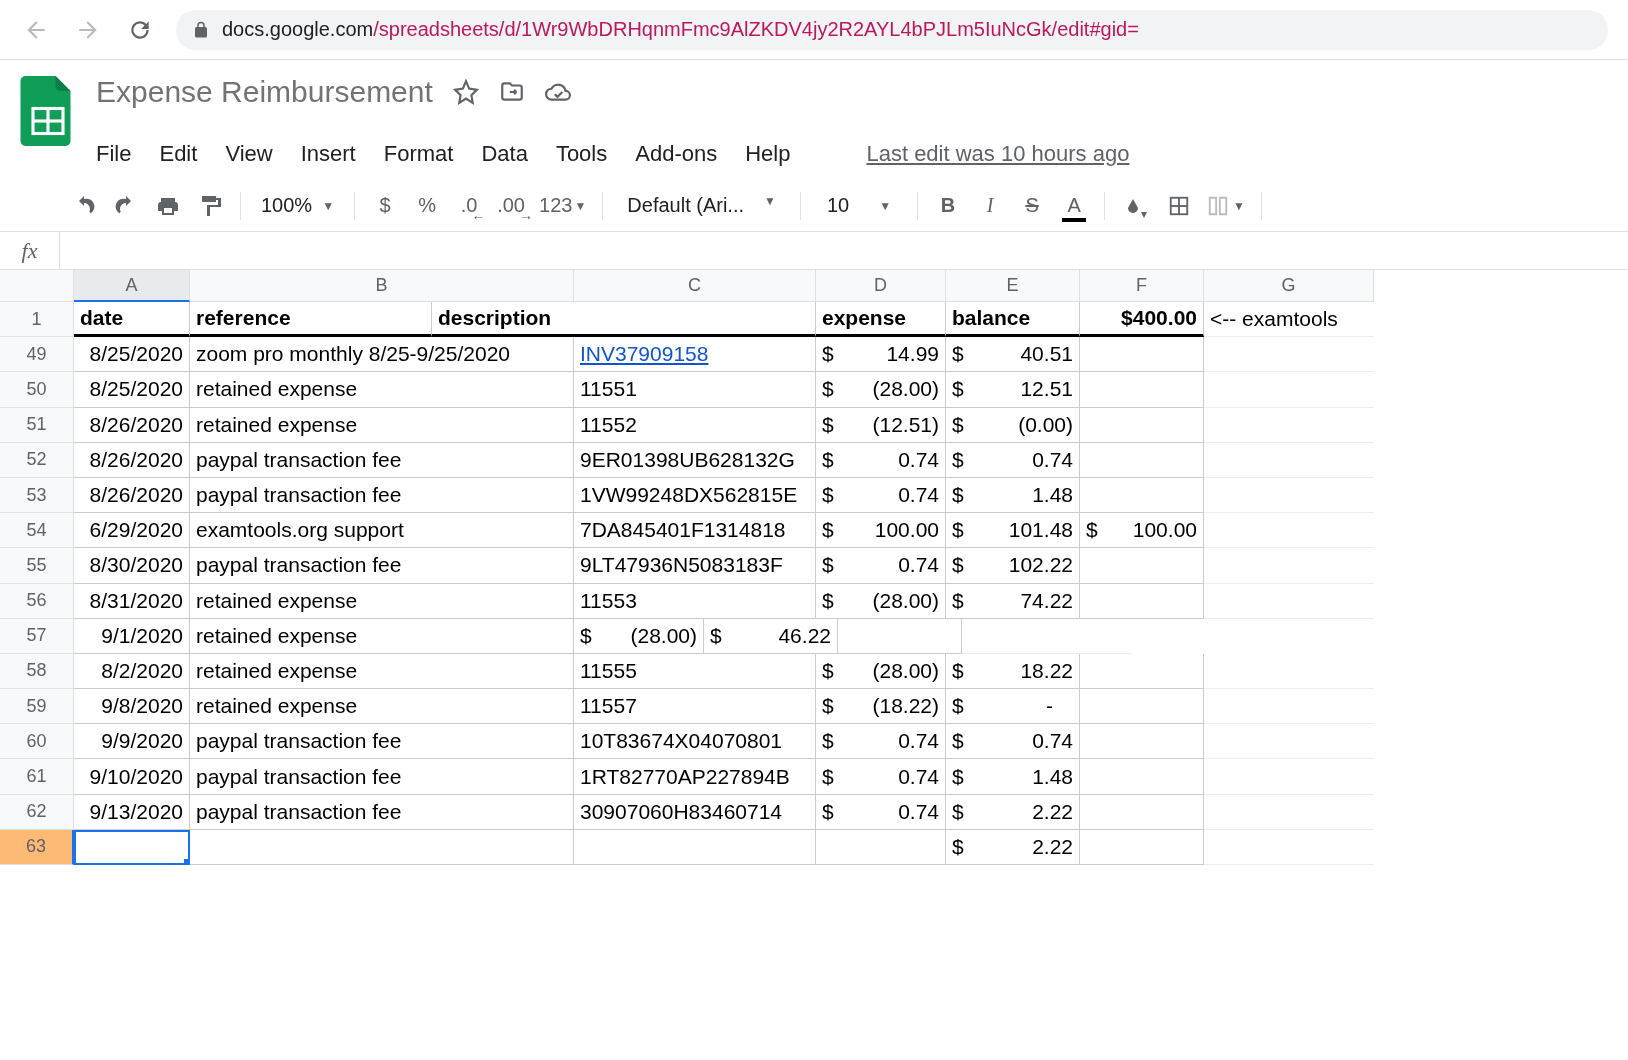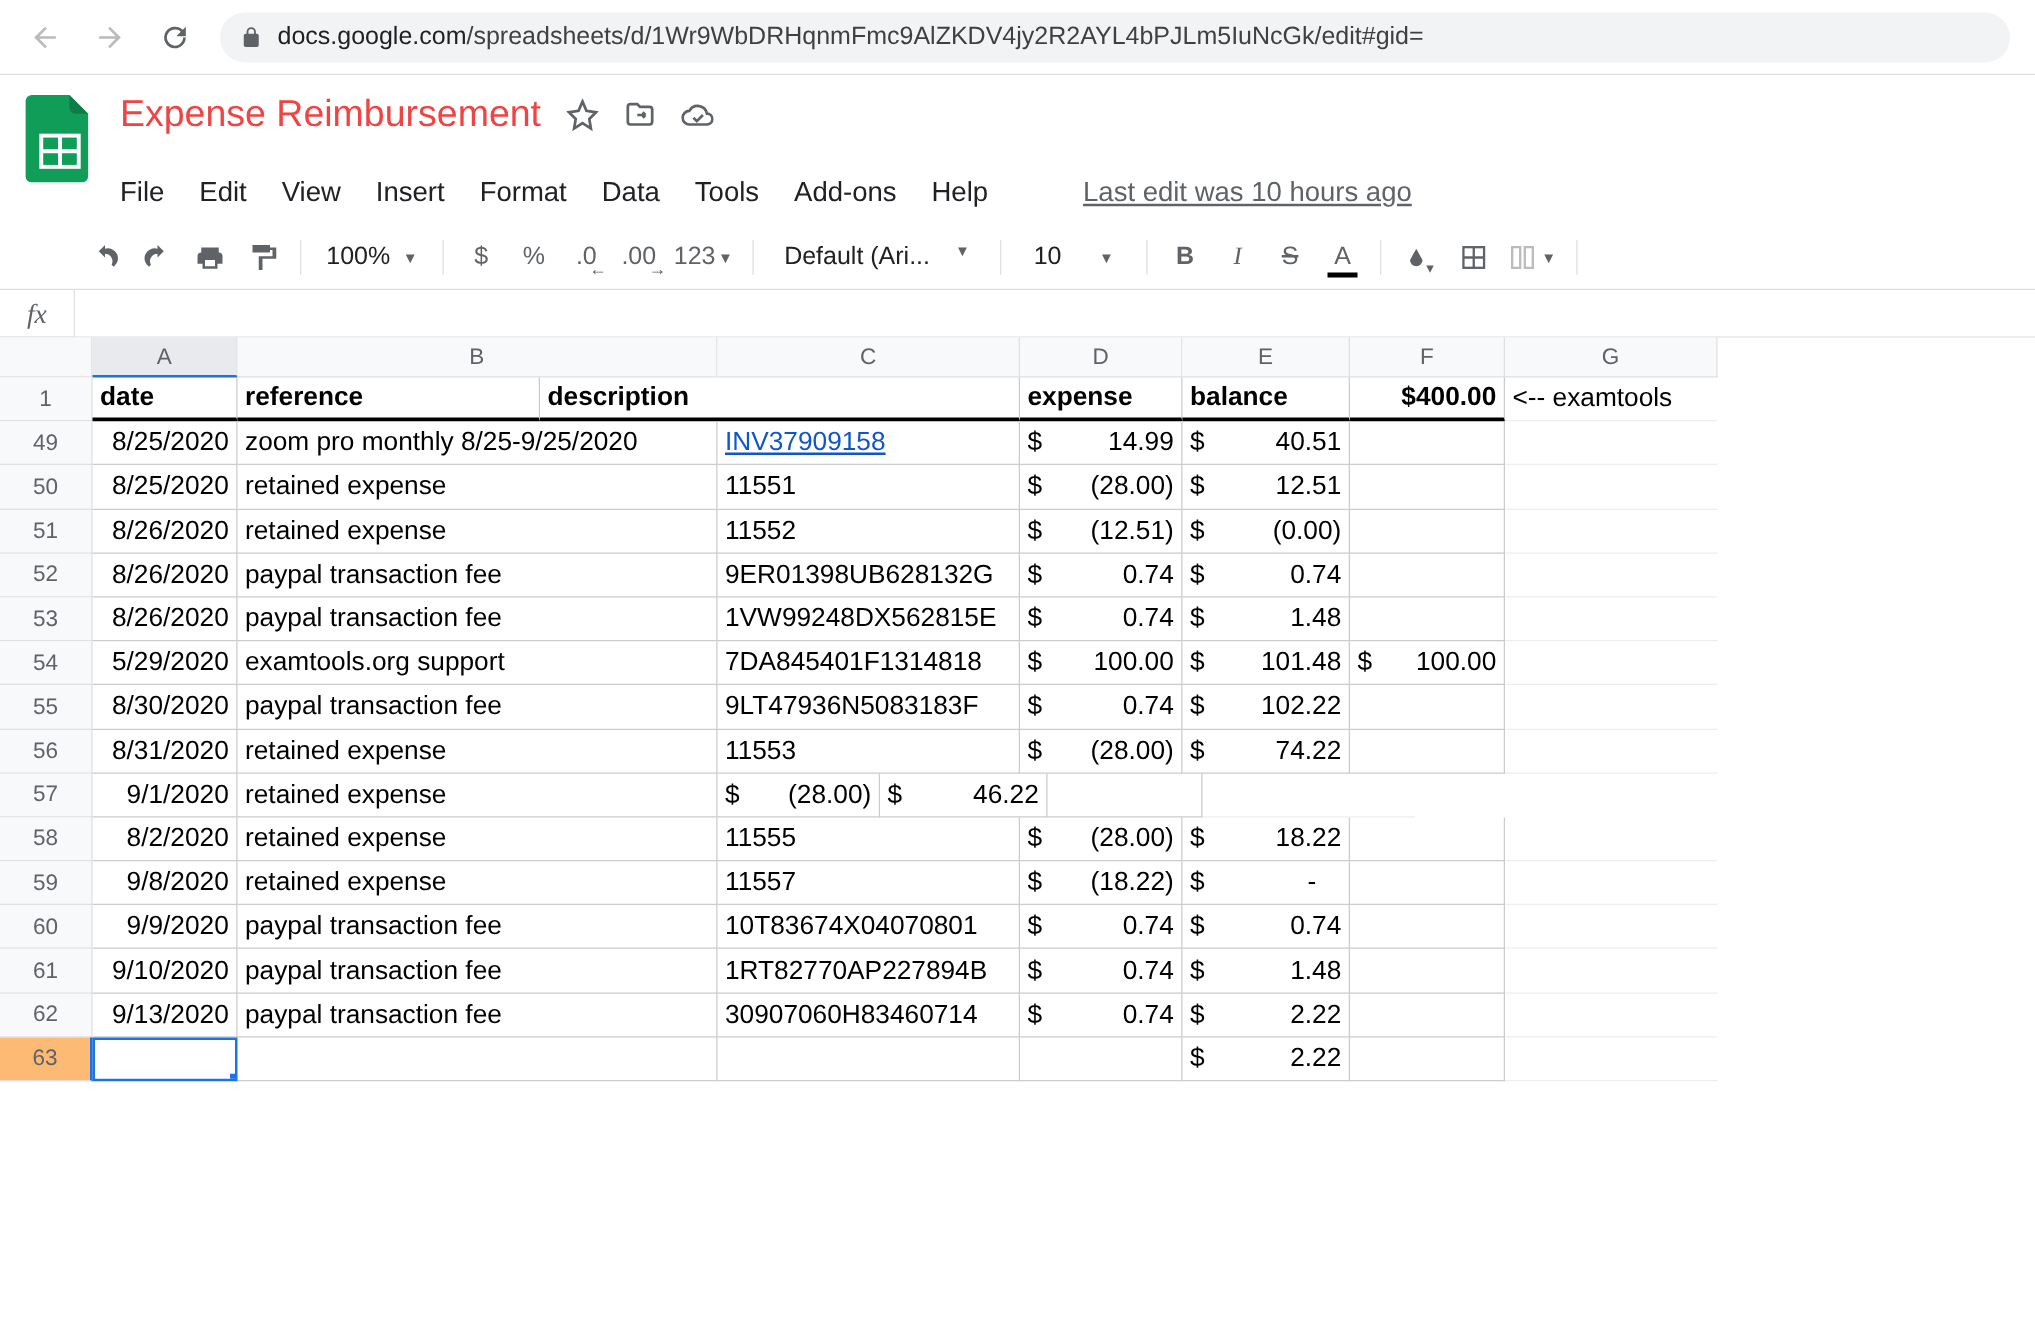--- a/index.html
+++ b/index.html
@@ -3,29 +3,29 @@
 <meta charset="utf-8">
 <style>
 * { box-sizing: border-box; margin: 0; padding: 0; }
 body { font-family: Arial, sans-serif; background: #fff; overflow: hidden; width: 1628px; height: 1060px; }
 
 
 .browser-bar { height: 60px; display: flex; align-items: center; padding: 0 20px; gap: 20px; border-bottom: 1px solid #e0e0e0; }
 .nav-btn { width: 32px; height: 32px; display: flex; align-items: center; justify-content: center; cursor: pointer; color: #5f6368; border-radius: 50%; }
 .nav-btn.disabled { color: #bbb; }
 .url-bar { flex: 1; height: 40px; background: #f1f3f4; border-radius: 20px; display: flex; align-items: center; padding: 0 16px; gap: 12px; font-size: 20px; color: #202124; }
-.url-gray { color: #404040; }
+.url-gray { color: #be185d; }
 .lock-icon { width: 18px; height: 18px; }
 
 
 .app-header { display: flex; align-items: flex-start; padding: 10px 20px 0 20px; }
 .sheets-logo { width: 56px; height: 70px; margin-right: 20px; margin-top: 6px; }
 .header-main { flex: 1; }
 .title-row { display: flex; align-items: center; gap: 20px; height: 44px; }
-.doc-title { font-size: 30px; color: #ef4444; }
+.doc-title { font-size: 30px; color: #737373; }
 .title-icon { width: 26px; height: 26px; color: #5f6368; cursor: pointer; display: flex; align-items: center; justify-content: center; }
 .menu-row { display: flex; align-items: center; gap: 28px; height: 40px; margin-top: 20px; }
 .menu-item { font-size: 22px; color: #202124; cursor: pointer; }
 .last-edit { font-size: 22px; color: #5f6368; text-decoration: underline; cursor: pointer; }
 
 
 .toolbar { height: 52px; display: flex; align-items: center; padding: 0 16px; gap: 6px; border-bottom: 1px solid #e0e0e0; margin-top: 6px; }
 .tb-btn { min-width: 36px; height: 36px; display: flex; align-items: center; justify-content: center; cursor: pointer; color: #5f6368; font-size: 20px; padding: 0 4px; border-radius: 4px; }
 .tb-sep { width: 1px; height: 28px; background: #e0e0e0; margin: 0 6px; }
 .tb-zoom { font-size: 20px; color: #202124; padding: 0 8px; display: flex; align-items: center; gap: 10px; cursor: pointer; }
@@ -330,21 +330,21 @@
         </div>
         <div class="cell colE money">
           <span>$</span>
           <span>1.48</span>
         </div>
         <div class="cell colF money"></div>
         <div class="cell colG"></div>
       </div>
       <div class="data-row">
         <div class="row-h">54</div>
-        <div class="cell colA right">5/29/2020</div>
+        <div class="cell colA right">6/29/2020</div>
         <div class="cell colB">examtools.org support</div>
         <div class="cell colC">7DA845401F1314818</div>
         <div class="cell colD money">
           <span>$</span>
           <span>100.00</span>
         </div>
         <div class="cell colE money">
           <span>$</span>
           <span>101.48</span>
         </div>

